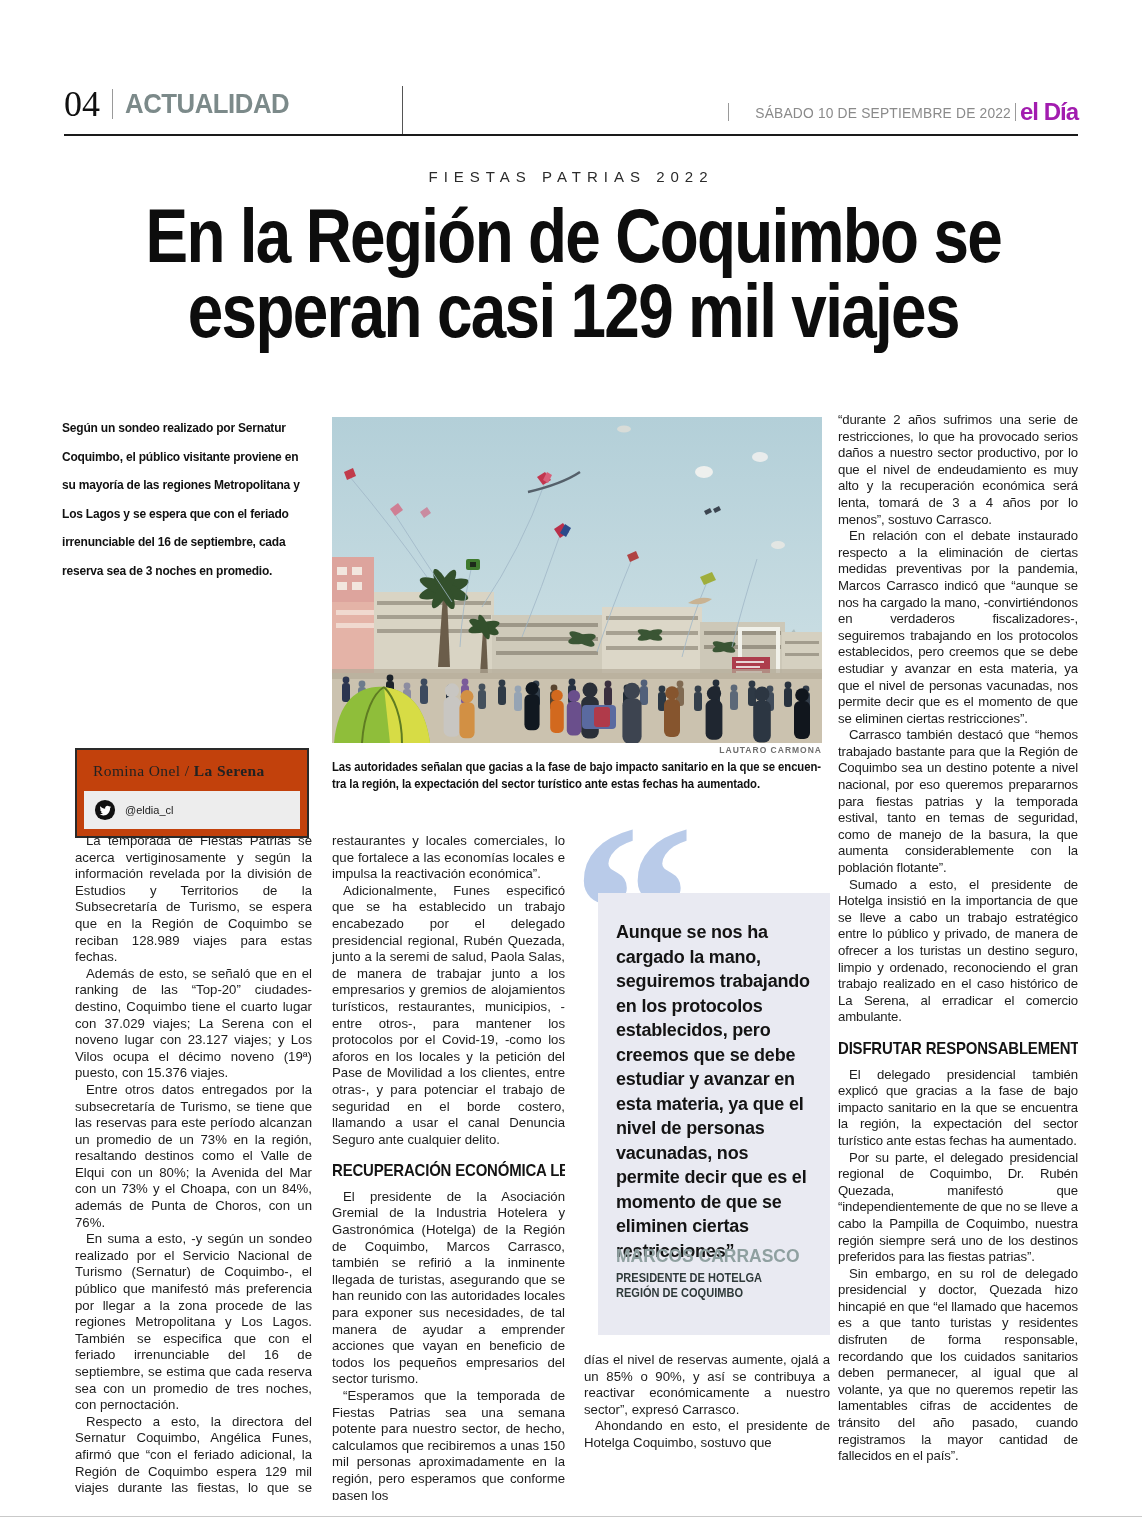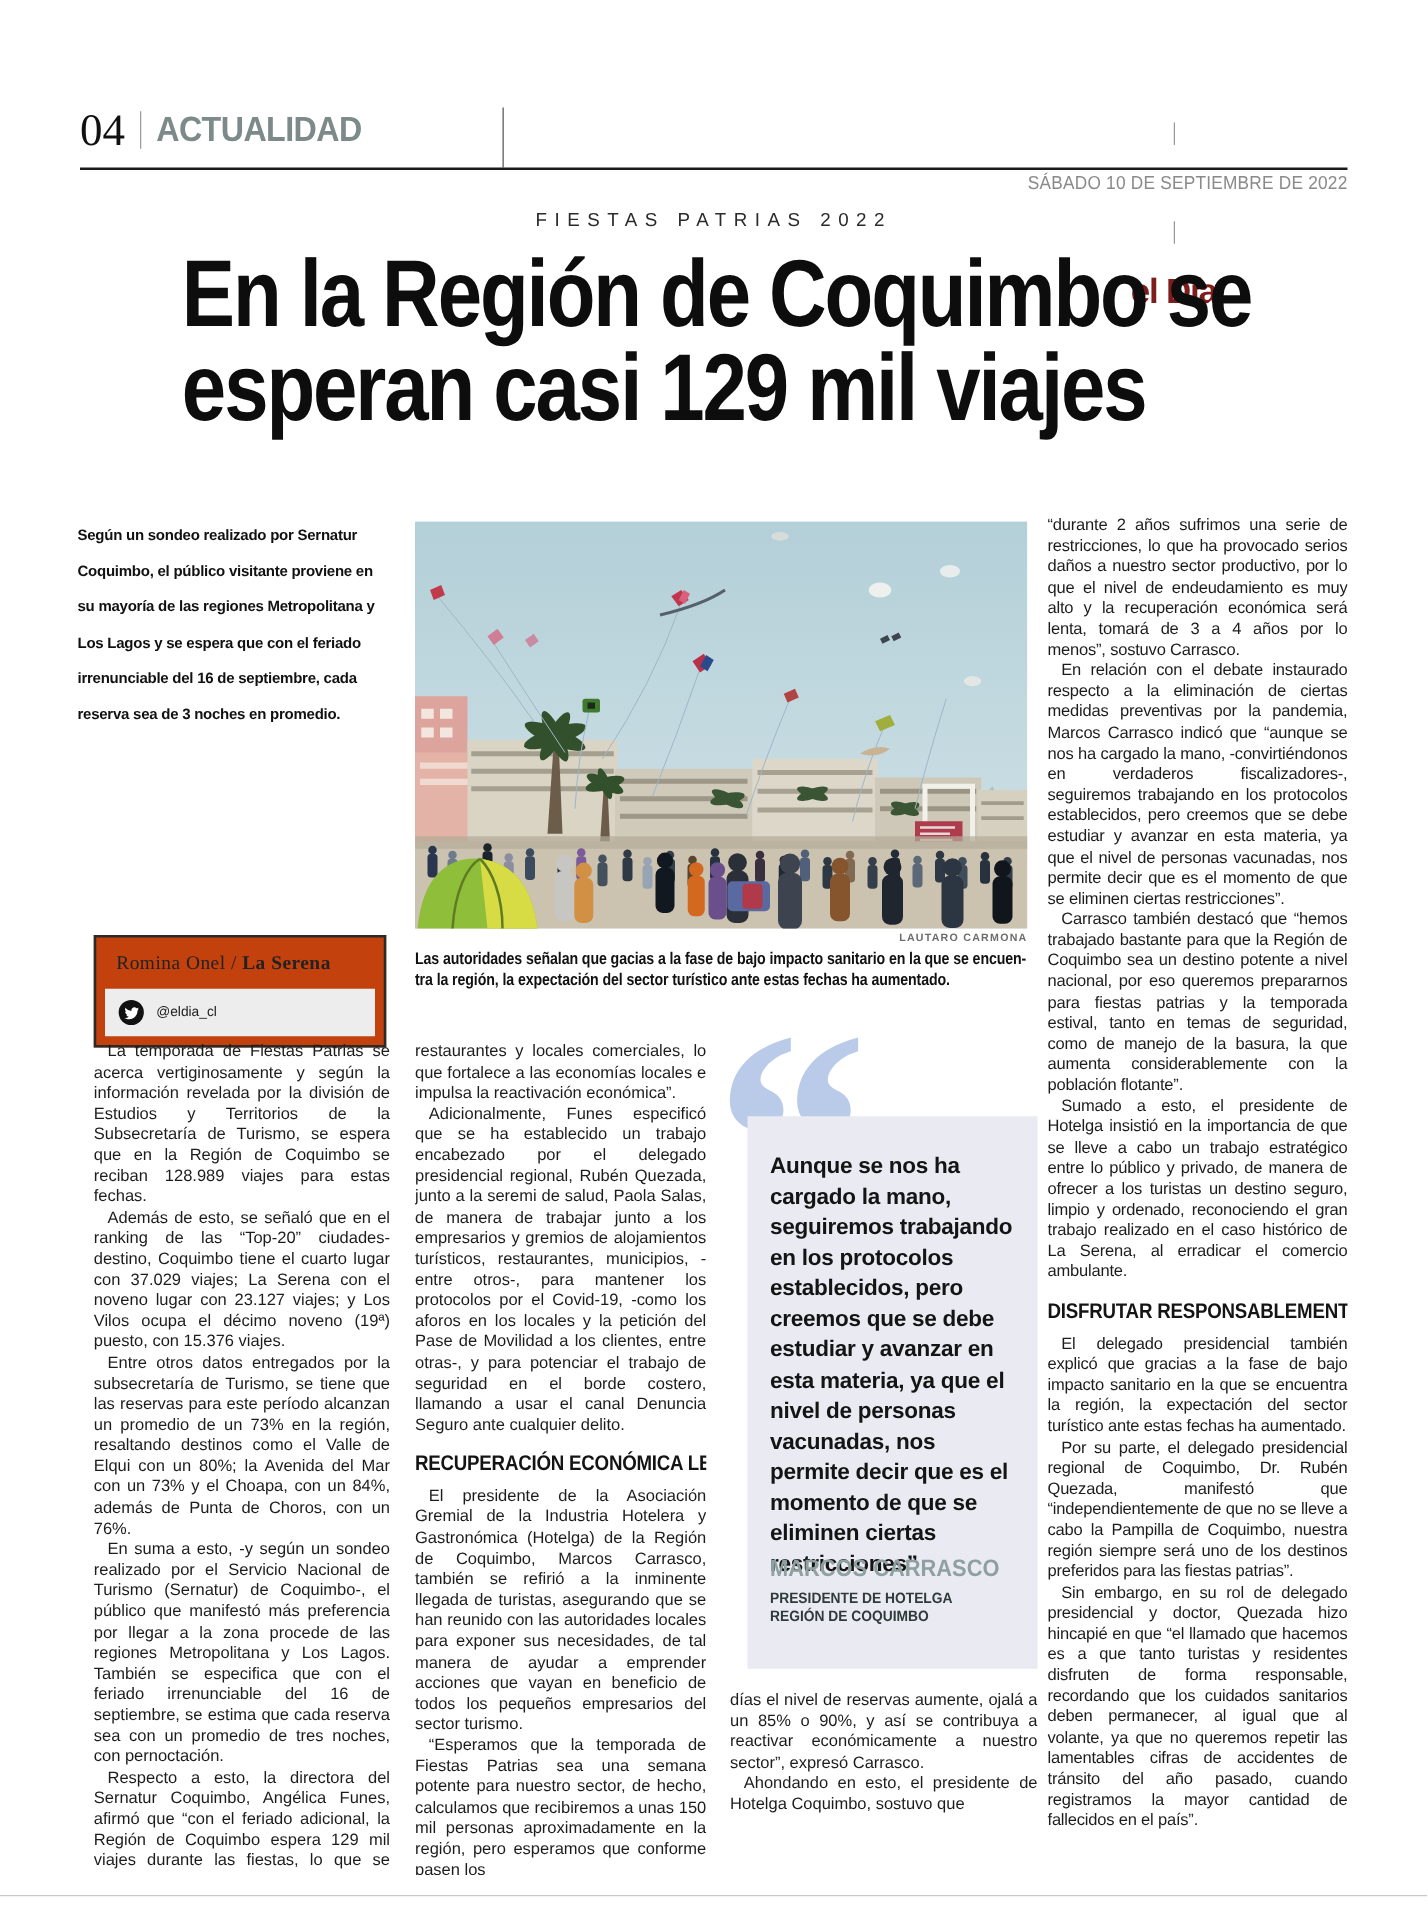--- a/index.html
+++ b/index.html
@@ -8,31 +8,31 @@
         -webkit-font-smoothing:antialiased;}
   .abs{position:absolute;}
 
   
   .hdr-left{left:64px;top:86px;display:flex;align-items:center;gap:12px;}
   .pageno{font-family:"Liberation Serif",serif;font-size:36px;line-height:1;color:#111;}
   .hdr-div{width:1px;height:30px;background:#9a9a9a;}
   .section{font-weight:bold;font-size:28px;letter-spacing:-.5px;color:#7c8a8a;
            transform:scaleX(.92);transform-origin:0 50%;}
   .hdr-vrule{left:402px;top:86px;width:1px;height:48px;background:#555;}
-  .hdr-right{right:64px;top:98px;display:flex;align-items:center;gap:22px;flex-direction:column;}
+  .hdr-right{right:64px;top:98px;display:flex;align-items:center;gap:4px;}
   .hdr-bar{width:1px;height:18px;background:#9a9a9a;}
   .hdr-date{font-size:15px;color:#8a8a8a;letter-spacing:.2px;transform:scaleX(.92);transform-origin:100% 50%;}
-  .brand{font-weight:bold;font-size:28px;letter-spacing:-1px;color:#7f1d1d;}
+  .brand{font-weight:bold;font-size:24px;letter-spacing:-1px;color:#a21caf;}
   .hdr-rule{left:64px;top:134px;width:1014px;height:2px;background:#1a1a1a;}
   .page-bottom-rule{left:0;top:1516px;width:1142px;height:1px;background:#c9c9c9;}
 
   
   .kicker{left:64px;top:168px;width:1014px;text-align:center;font-size:15px;
           letter-spacing:6px;color:#2b2b2b;}
-  .headline-wrap{left:64px;top:198px;width:1014px;}
+  .headline-wrap{left:64px;top:198px;width:1014px;text-align:center;}
   .headline{display:inline-block;transform:scaleX(.84);transform-origin:50% 0;}
   .headline div{font-weight:bold;font-size:76px;line-height:.99;letter-spacing:-2px;
                 color:#0d0d0d;white-space:nowrap;}
 
   
   .lede{left:62px;top:414px;width:250px;text-align:left;font-weight:bold;
         font-size:12px;line-height:28.5px;letter-spacing:-.2px;color:#111;}
 
   
   .bybox{left:75px;top:748px;width:230px;border:2px solid #2a2a2a;background:#c2410c;}

